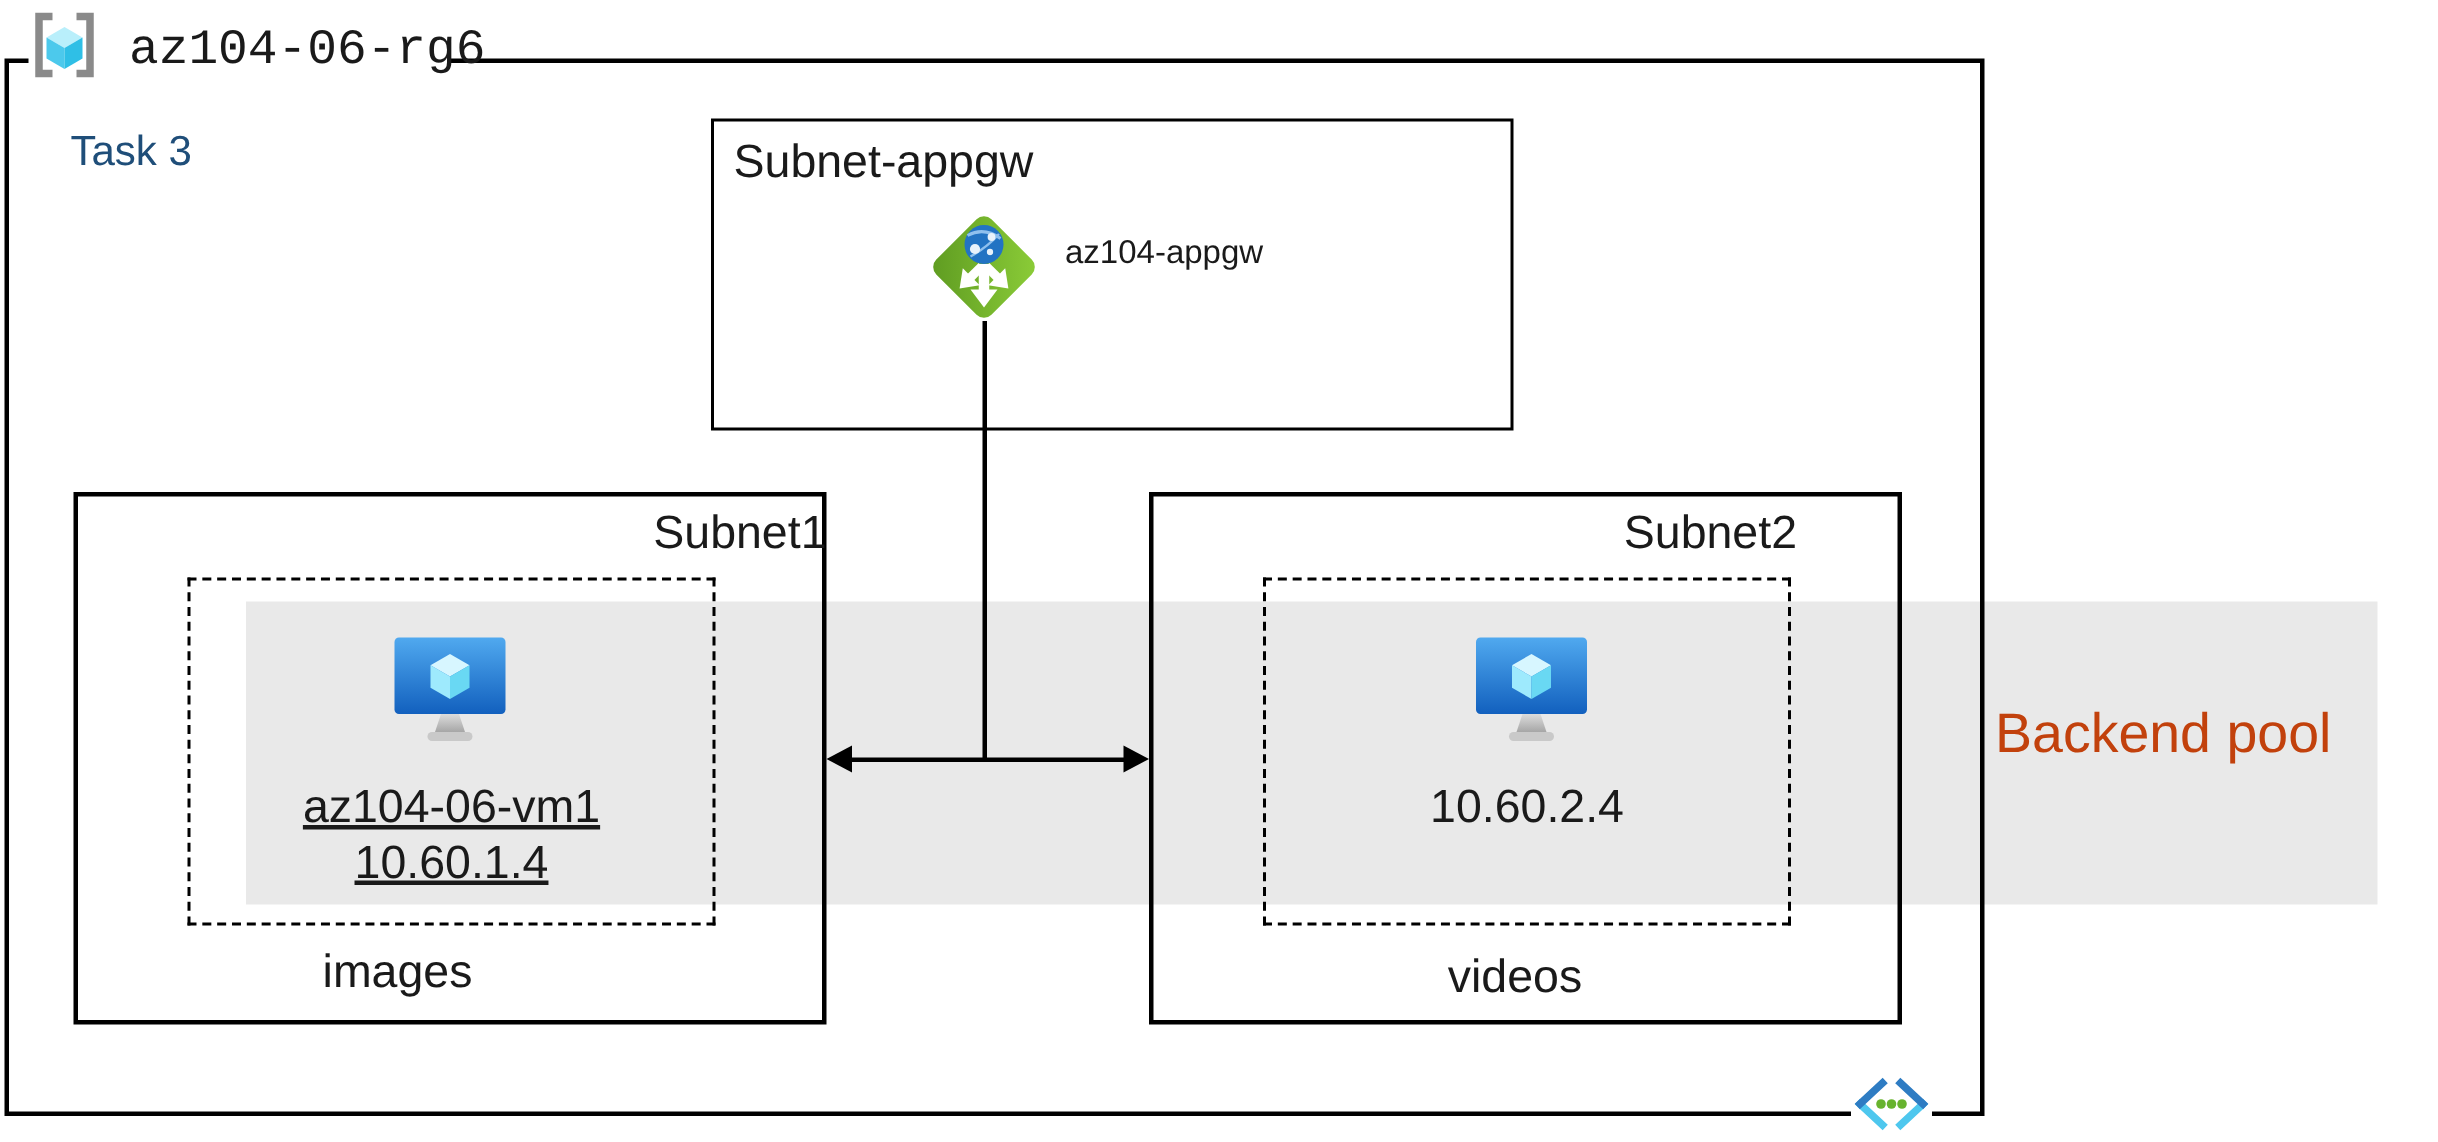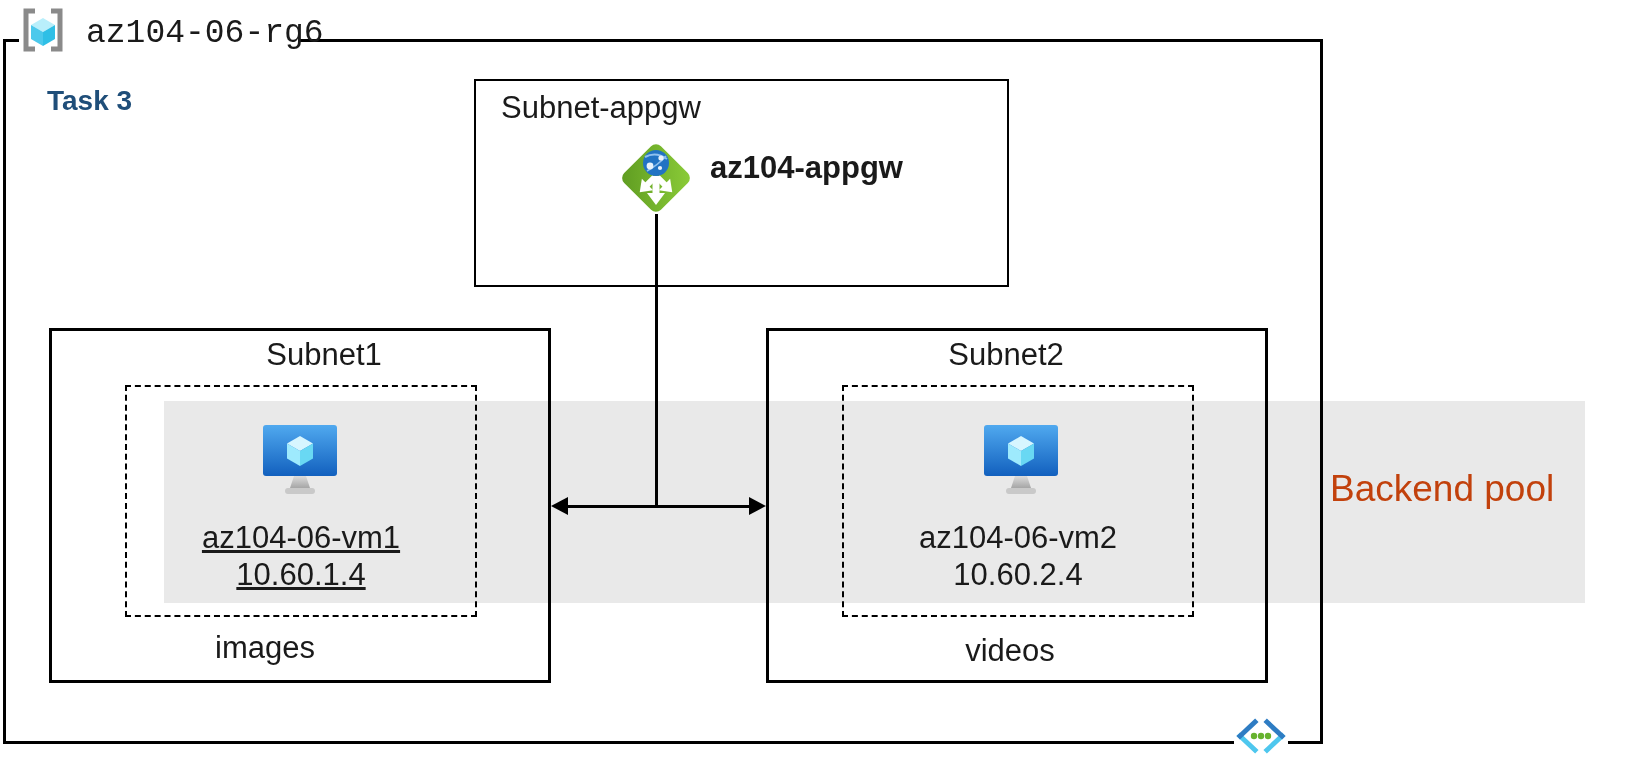--- a/index.html
+++ b/index.html
@@ -9,24 +9,24 @@
   }
   .abs{position:absolute;}
   .band{background:#E9E9E9;z-index:1;}
   .band-label{font-size:37px;color:#c2410c;text-align:left;z-index:2;}
   .outer-box{border:3px solid #000;z-index:2;}
   .gap-mask{background:#fff;z-index:3;}
   .solid-box{border:3px solid #000;z-index:4;background:transparent;}
   .thin-box{border:2px solid #000;z-index:4;background:transparent;}
   .dashed-box{border:2px dashed #000;z-index:5;background:transparent;}
   .box-title{font-size:31px;z-index:6;}
-  .centered{text-align:center;padding-left:24px;}
+  .centered{text-align:right;}
   .rg-label{font-size:33px;z-index:6;white-space:nowrap;}
-  .task{font-size:28px;font-weight:bold;color:#1F4E79;z-index:6;}
-  .lbl{font-size:31px;line-height:36px;z-index:6;white-space:nowrap;font-weight:bold;}
+  .task{font-size:28px;font-weight:normal;color:#1F4E79;z-index:6;}
+  .lbl{font-size:22px;line-height:36px;z-index:6;white-space:nowrap;}
   .vm-text{font-size:31px;line-height:37px;text-align:center;z-index:6;}
   .caption{font-size:31px;text-align:center;z-index:6;}
   .line{background:#000;z-index:5;}
   .arrowhead{width:0;height:0;z-index:5;}
   .arrowhead.left{border-top:9px solid transparent;border-bottom:9px solid transparent;border-right:17px solid #000;}
   .arrowhead.right{border-top:9px solid transparent;border-bottom:9px solid transparent;border-left:17px solid #000;}
   .icon{z-index:7;line-height:0;}
 </style>
 </head>
 <body>
@@ -46,21 +46,21 @@
       <polygon points="23,11 35,18 23,25 11,18" fill="#B9EFFB"></polygon>
       <polygon points="11,18 23,25 23,39 11,32" fill="#4CC9EC"></polygon>
       <polygon points="35,18 23,25 23,39 35,32" fill="#2FBFE6"></polygon>
     </svg>
   </span>
   <div class="abs rg-label" style="left:86px;top:15px;font-family:Liberation Mono, monospace;">az104-06-rg6</div>
 
   <div class="abs task" style="left:47px;top:85px;">Task 3</div>
 
   <div class="abs thin-box" style="left:474px;top:79px;width:531px;height:204px;"></div>
-  <div class="abs box-title" style="left:501px;top:90px;text-align:center;">Subnet-appgw</div>
+  <div class="abs box-title" style="left:489px;top:90px;text-align:center;">Subnet-appgw</div>
 
   <span class="abs icon" style="left:614px;top:136px;">
     <svg width="84" height="84" viewBox="0 0 84 84">
       <defs>
         <linearGradient id="agwg" x1="1" y1="0" x2="0" y2="1">
           <stop offset="0" stop-color="#8CCD38"></stop>
           <stop offset="1" stop-color="#5E9B21"></stop>
         </linearGradient>
       </defs>
       <rect x="16" y="16" width="52" height="52" rx="7" transform="rotate(45 42 42)" fill="url(#agwg)"></rect>
@@ -137,21 +137,20 @@
       </defs>
       <rect x="4" y="1" width="74" height="51" rx="3" fill="url(#vmscr2)"></rect>
       <polygon points="41,12 54,19.5 41,27 28,19.5" fill="#D7F6FF"></polygon>
       <polygon points="28,19.5 41,27 41,42 28,34.5" fill="#9EEAFD"></polygon>
       <polygon points="54,19.5 41,27 41,42 54,34.5" fill="#69D8F3"></polygon>
       <polygon points="35,52 47,52 51,64 31,64" fill="url(#vmstand2)"></polygon>
       <rect x="26" y="64" width="30" height="6" rx="3" fill="#C9C9C9"></rect>
     </svg>
   </span>
   <div class="abs vm-text" style="left:842px;top:519px;width:352px;">
-    <div>az104-06-vm2</div>
     <div>10.60.2.4</div>
   </div>
   <div class="abs caption" style="left:860px;top:633px;width:300px;">videos</div>
 
   <span class="abs icon" style="left:1234px;top:716px;z-index:8;">
     <svg width="54" height="40" viewBox="0 0 54 40">
       <rect x="0" y="0" width="54" height="40" fill="#ffffff"></rect>
       <path d="M6 20 L21 34" stroke="#4EC7EE" stroke-width="5" stroke-linecap="square" fill="none"></path>
       <path d="M21 6 L6 20" stroke="#2E7CC3" stroke-width="5" stroke-linecap="square" fill="none"></path>
       <path d="M48 20 L33 34" stroke="#4EC7EE" stroke-width="5" stroke-linecap="square" fill="none"></path>

